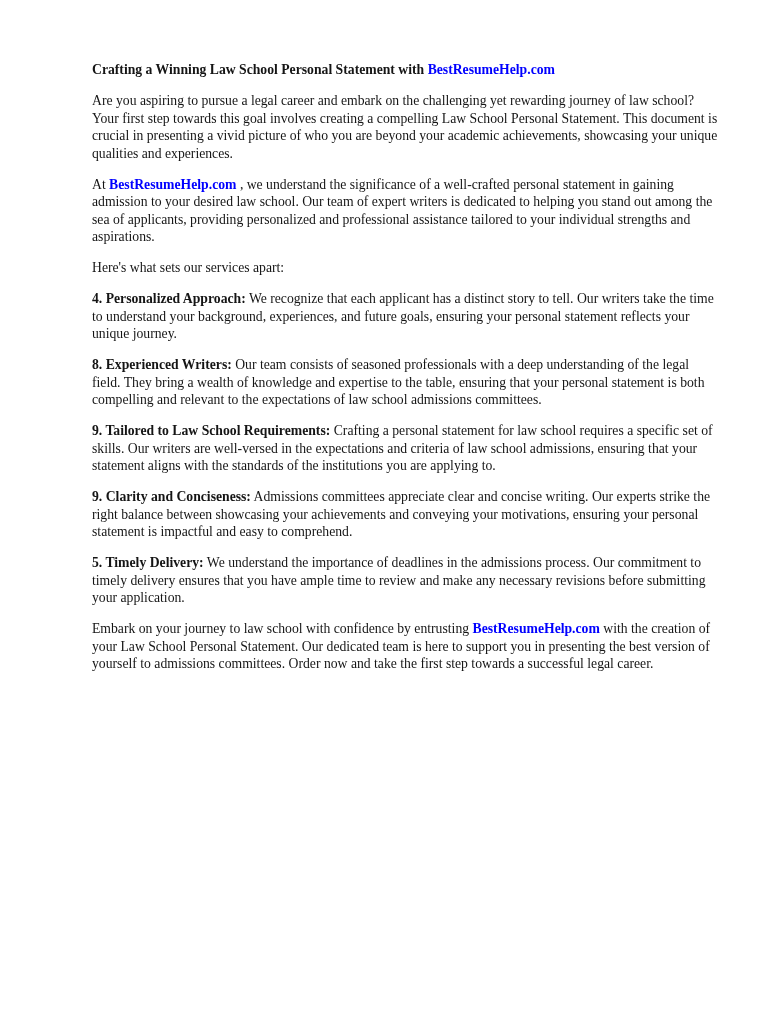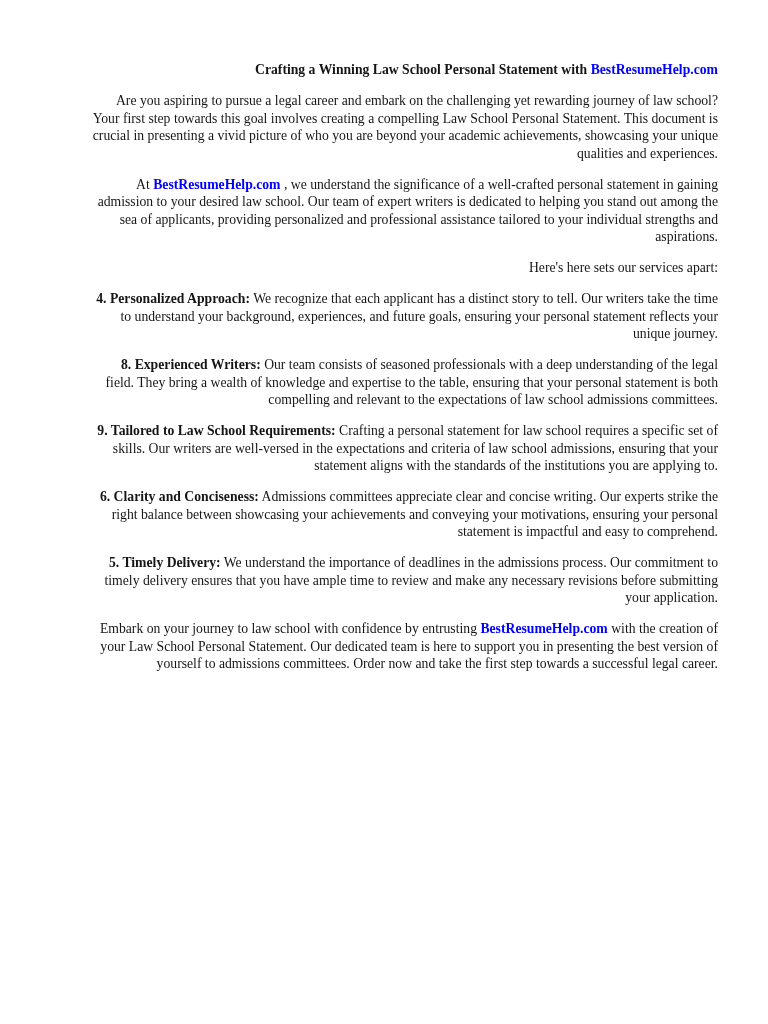--- a/index.html
+++ b/index.html
@@ -40,25 +40,25 @@
     color: var(--link-color, #0000ff);
     font-weight: 700;
     text-decoration: none;
     cursor: pointer;
   }
 </style>
 </head>
 <body>
 
 <div class="page">
-  <div class="doc-content" id="doc-body" style="color: rgb(21, 21, 21); text-align: right;">
+  <div class="doc-content" id="doc-body" style="color: rgb(21, 21, 21);">
       <p class="para title"><span class="b">Crafting a Winning Law School Personal Statement with </span><a class="link" href="#">BestResumeHelp.com</a></p>
       <p class="para"><span>Are you aspiring to pursue a legal career and embark on the challenging yet rewarding journey of law school? Your first step towards this goal involves creating a compelling Law School Personal Statement. This document is crucial in presenting a vivid picture of who you are beyond your academic achievements, showcasing your unique qualities and experiences.</span></p>
       <p class="para"><span>At </span><a class="link" href="#">BestResumeHelp.com</a><span> , we understand the significance of a well-crafted personal statement in gaining admission to your desired law school. Our team of expert writers is dedicated to helping you stand out among the sea of applicants, providing personalized and professional assistance tailored to your individual strengths and aspirations.</span></p>
-      <p class="para"><span>Here's here sets our services apart:</span></p>
+      <p class="para"><span>Here's what sets our services apart:</span></p>
       <p class="para"><span class="b">4. Personalized Approach:</span><span> We recognize that each applicant has a distinct story to tell. Our writers take the time to understand your background, experiences, and future goals, ensuring your personal statement reflects your unique journey.</span></p>
       <p class="para"><span class="b">8. Experienced Writers:</span><span> Our team consists of seasoned professionals with a deep understanding of the legal field. They bring a wealth of knowledge and expertise to the table, ensuring that your personal statement is both compelling and relevant to the expectations of law school admissions committees.</span></p>
       <p class="para"><span class="b">9. Tailored to Law School Requirements:</span><span> Crafting a personal statement for law school requires a specific set of skills. Our writers are well-versed in the expectations and criteria of law school admissions, ensuring that your statement aligns with the standards of the institutions you are applying to.</span></p>
-      <p class="para"><span class="b">6. Clarity and Conciseness:</span><span> Admissions committees appreciate clear and concise writing. Our experts strike the right balance between showcasing your achievements and conveying your motivations, ensuring your personal statement is impactful and easy to comprehend.</span></p>
+      <p class="para"><span class="b">9. Clarity and Conciseness:</span><span> Admissions committees appreciate clear and concise writing. Our experts strike the right balance between showcasing your achievements and conveying your motivations, ensuring your personal statement is impactful and easy to comprehend.</span></p>
       <p class="para"><span class="b">5. Timely Delivery:</span><span> We understand the importance of deadlines in the admissions process. Our commitment to timely delivery ensures that you have ample time to review and make any necessary revisions before submitting your application.</span></p>
       <p class="para"><span>Embark on your journey to law school with confidence by entrusting </span><a class="link" href="#">BestResumeHelp.com</a><span> with the creation of your Law School Personal Statement. Our dedicated team is here to support you in presenting the best version of yourself to admissions committees. Order now and take the first step towards a successful legal career.</span></p>
     </div>
 </div>
 
 </body></html>

